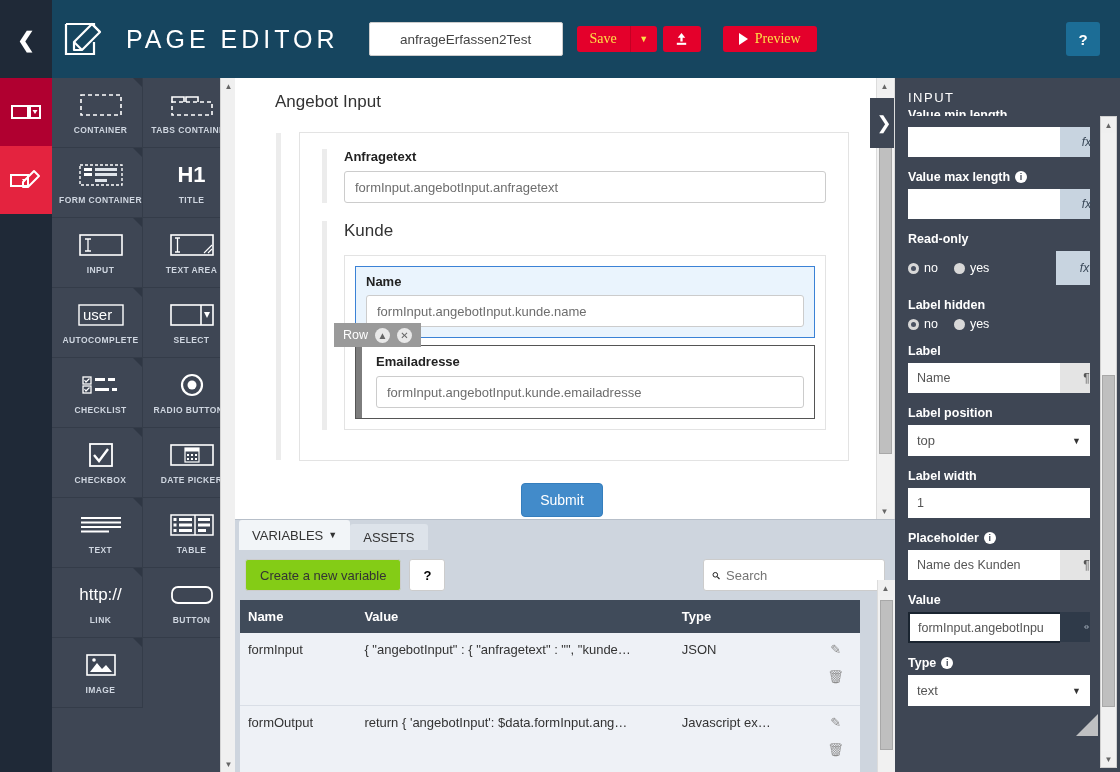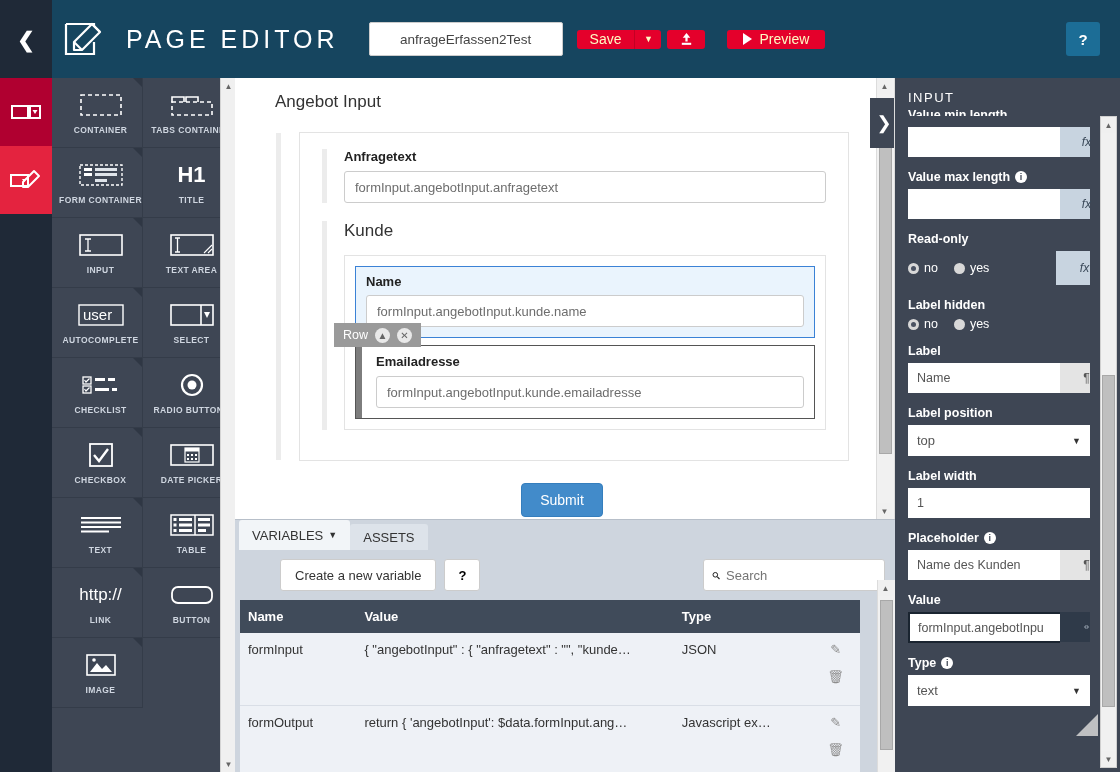--- a/index.html
+++ b/index.html
@@ -27,23 +27,23 @@
     color: #ffffff; font-size: 25px; letter-spacing: 4px;
     font-weight: 400; margin-left: 20px; white-space: nowrap;
   }
   .page-name-input {
     margin-left: 30px; width: 194px; height: 34px;
     background: #fff; border: 1px solid #ccc; border-radius: 2px;
     font-size: 13.5px; color: #444; text-align: center;
     font-family: "Liberation Sans", sans-serif;
   }
   .btn-red {
-    background: #e4002b; color: #fef9c3; border: none; border-radius: 3px;
-    font-size: 14px; font-family: Liberation Sans, sans-serif;
-    cursor: pointer; height: 19px; display: flex; align-items: center;
+    background: #e4002b; color: #fde047; border: none; border-radius: 3px;
+    font-size: 14px; font-family: Liberation Serif, serif;
+    cursor: pointer; height: 26px; display: flex; align-items: center;
     justify-content: center;
   }
   .save-group { display: flex; margin-left: 14px; }
   .save-btn { padding: 0 13px; border-radius: 3px 0 0 3px; }
   .save-caret {
     width: 27px; border-radius: 0 3px 3px 0; border-left: 1px solid #c30024;
     font-size: 9px;
   }
   .upload-btn { margin-left: 6px; width: 38px; border-radius: 3px; }
   .preview-btn { margin-left: 22px; padding: 0 16px; border-radius: 3px; gap: 7px; }
@@ -183,23 +183,23 @@
   .var-tabs { display: flex; height: 30px; padding-left: 4px; align-items: flex-end; }
   .var-tab {
     height: 26px; padding: 0 13px; font-size: 13px; color: #333;
     display: flex; align-items: center; gap: 5px; cursor: pointer;
     background: #dde3ea; border-radius: 3px 3px 0 0;
   }
   .var-tab.active { background: #f2f5f8; height: 30px; }
   .var-body { position: absolute; left: 0; top: 30px; width: 660px; height: 223px; background: #ced5de; }
   .var-toolbar { display: flex; align-items: center; padding: 9px 10px; gap: 8px; }
   .var-btn {
-    background: #ffffff; border: 1px solid #ccc; border-radius: 3px;
+    background: #84cc16; border: 1px solid #ccc; border-radius: 3px;
     height: 32px; padding: 0 14px; font-size: 13px; color: #333;
-    cursor: pointer; font-family: "Liberation Sans", sans-serif; margin-left: 35px;
+    cursor: pointer; font-family: "Liberation Sans", sans-serif;
   }
   .var-help {
     width: 36px; height: 32px; background: #fff; border: 1px solid #ccc;
     border-radius: 3px; display: flex; align-items: center;
     justify-content: center; font-size: 13px; font-weight: bold; cursor: pointer;
   }
   .var-search {
     margin-left: auto; width: 182px; height: 32px; background: #fff;
     border: 1px solid #ccc; border-radius: 3px; display: flex;
     align-items: center; padding: 0 8px; gap: 6px;

